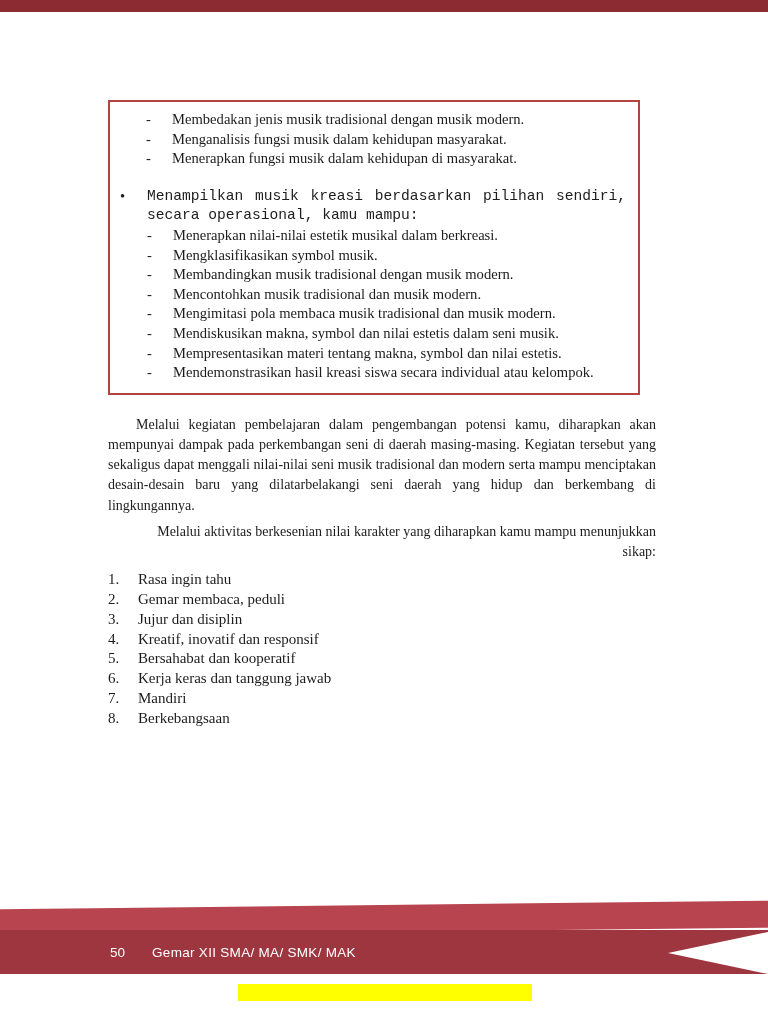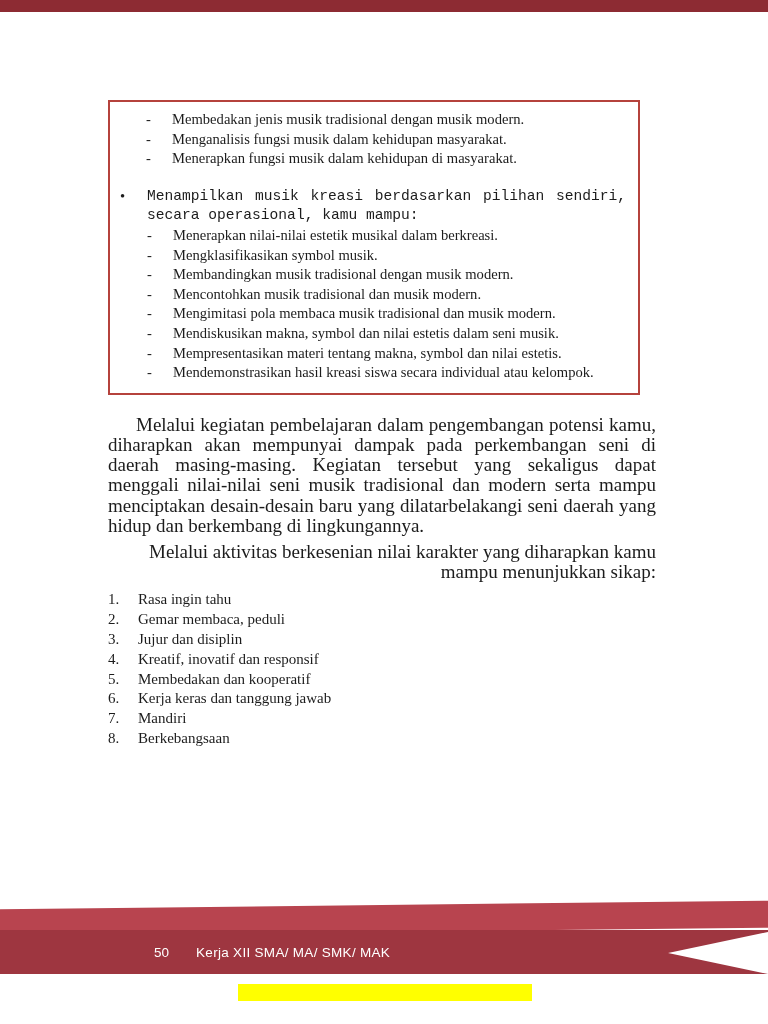--- a/index.html
+++ b/index.html
@@ -29,42 +29,42 @@
   .hy-item .hy { flex:0 0 26px; width:26px; }
   .hy-item .hy-text { flex:1; }
   .bullet-item { display:flex; margin-top:18px; }
   .bullet-item .bullet { flex:0 0 27px; width:27px; }
   .bullet-body { flex:1; }
   .bullet-label { text-align:justify;font-family:Liberation Mono, monospace; }
   .sub-item { text-align:justify; }
   .sub-item .shy { display:inline-block; width:26px; }
   .para {
     width:548px;
-    font-size:19px;
+    font-size:14px;
     line-height:20.2px;
     text-align:justify;
     text-indent:28px;
     margin-top:20px;
   }
   .para.second { margin-top:6px; text-align:right; }
   .sikap { margin-top:8px; font-size:15px; line-height:19.8px; width:548px; }
   .num-item { display:flex; }
   .num-item .num { flex:0 0 30px; width:30px; }
   .footer-stripe {
     position:absolute; top:905px; left:0; width:768px; height:27px;
     background:#b8444f;
     transform:skewY(-0.65deg);
   }
   .footer-band {
     position:absolute; top:930px; left:0; width:768px; height:44px;
     background:#9e3640;
     color:#ffffff;
     font-family:"Liberation Sans", sans-serif;
     font-size:13.5px;
-    display:flex; align-items:center;padding-left:44px;
+    display:flex; align-items:center;
   }
   .footer-band .pagenum { margin-left:110px; }
   .footer-band .booktitle { margin-left:27px; letter-spacing:0.3px; }
   .footer-chevron {
     position:absolute; top:932px; left:668px; width:100px; height:42px;
     background:#ffffff;
     clip-path:polygon(0 50%, 100% 0, 100% 100%);
   }
   .yellow-bar {
     position:absolute; top:984px; left:238px; width:294px; height:17px;
@@ -126,21 +126,21 @@
     <div class="num-item">
         <span class="num">3.</span>
         <span>Jujur dan disiplin</span>
       </div>
     <div class="num-item">
         <span class="num">4.</span>
         <span>Kreatif,  inovatif dan responsif</span>
       </div>
     <div class="num-item">
         <span class="num">5.</span>
-        <span>Membedakan dan kooperatif</span>
+        <span>Bersahabat dan kooperatif</span>
       </div>
     <div class="num-item">
         <span class="num">6.</span>
         <span>Kerja keras dan tanggung jawab</span>
       </div>
     <div class="num-item">
         <span class="num">7.</span>
         <span>Mandiri</span>
       </div>
     <div class="num-item">
@@ -148,18 +148,18 @@
         <span>Berkebangsaan</span>
       </div>
   </div>
 
 </div>
 
 <div class="footer-stripe"></div>
 
 <div class="footer-band">
   <span class="pagenum">50</span>
-  <span class="booktitle">Kerja XII SMA/ MA/ SMK/ MAK</span>
+  <span class="booktitle">Gemar XII SMA/ MA/ SMK/ MAK</span>
 </div>
 
 <div class="footer-chevron"></div>
 
 <div class="yellow-bar"></div>
 
 </body></html>

